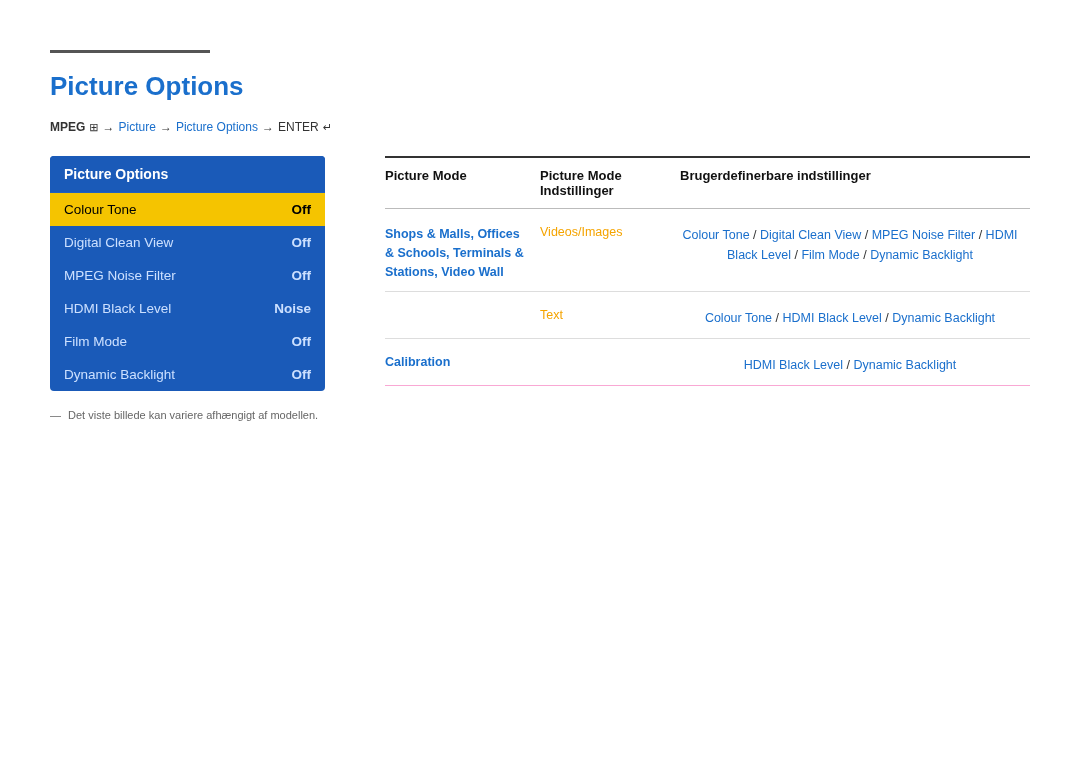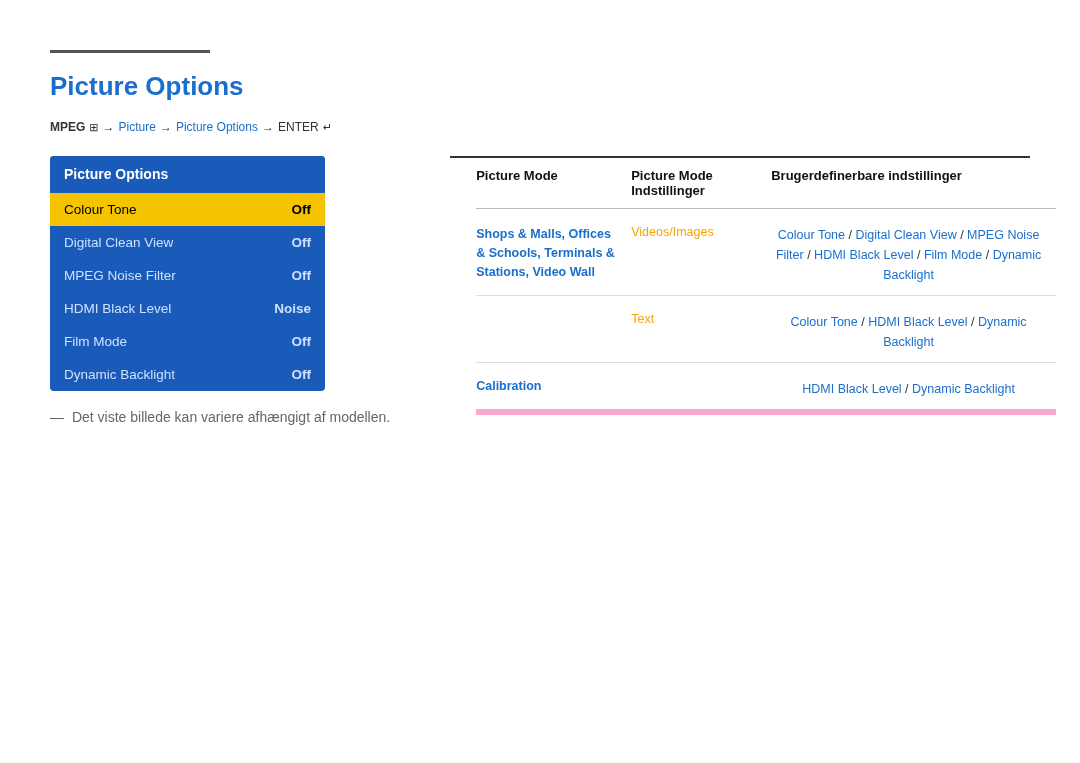--- a/index.html
+++ b/index.html
@@ -94,41 +94,40 @@
     .menu-item-label {}
     .menu-item-value {
       color: #cce0ff;
       font-size: 13.5px;
       font-weight: bold;
     }
 
     
     .menu-note {
       margin-top: 18px;
-      font-size: 14px;
+      font-size: 11px;
       color: #666;
     }
     .menu-note .dash { margin-right: 4px; }
 
     
     .table-panel {
       flex: 1;
       padding-top: 0;
     }
 
     .table-top-divider {
       height: 2px;
       background: #333;
       margin-bottom: 0;
     }
 
     .info-table {
       width: 100%;
       border-collapse: collapse;
-      margin-left: 26px;
     }
 
     .info-table thead tr th {
       text-align: left;
       font-size: 13px;
       font-weight: bold;
       color: #111;
       padding: 10px 10px 10px 0;
       border-bottom: 1px solid #bbb;
       vertical-align: top;
@@ -139,21 +138,21 @@
     .info-table thead tr th:nth-child(3) { width: auto; }
 
     .info-table tbody tr td {
       padding: 16px 10px 10px 0;
       vertical-align: top;
       font-size: 12.5px;
       border-bottom: 1px solid #ddd;
     }
 
     .info-table tbody tr:last-child td {
-      border-bottom: 6px solid #f9a8d4;
+      border-bottom: 1px solid #f9a8d4;
     }
 
     .td-picture-mode {
       color: #1a6fcc;
       font-weight: bold;
       font-size: 12.5px;
       line-height: 1.5;
     }
 
     .td-mode-label {

